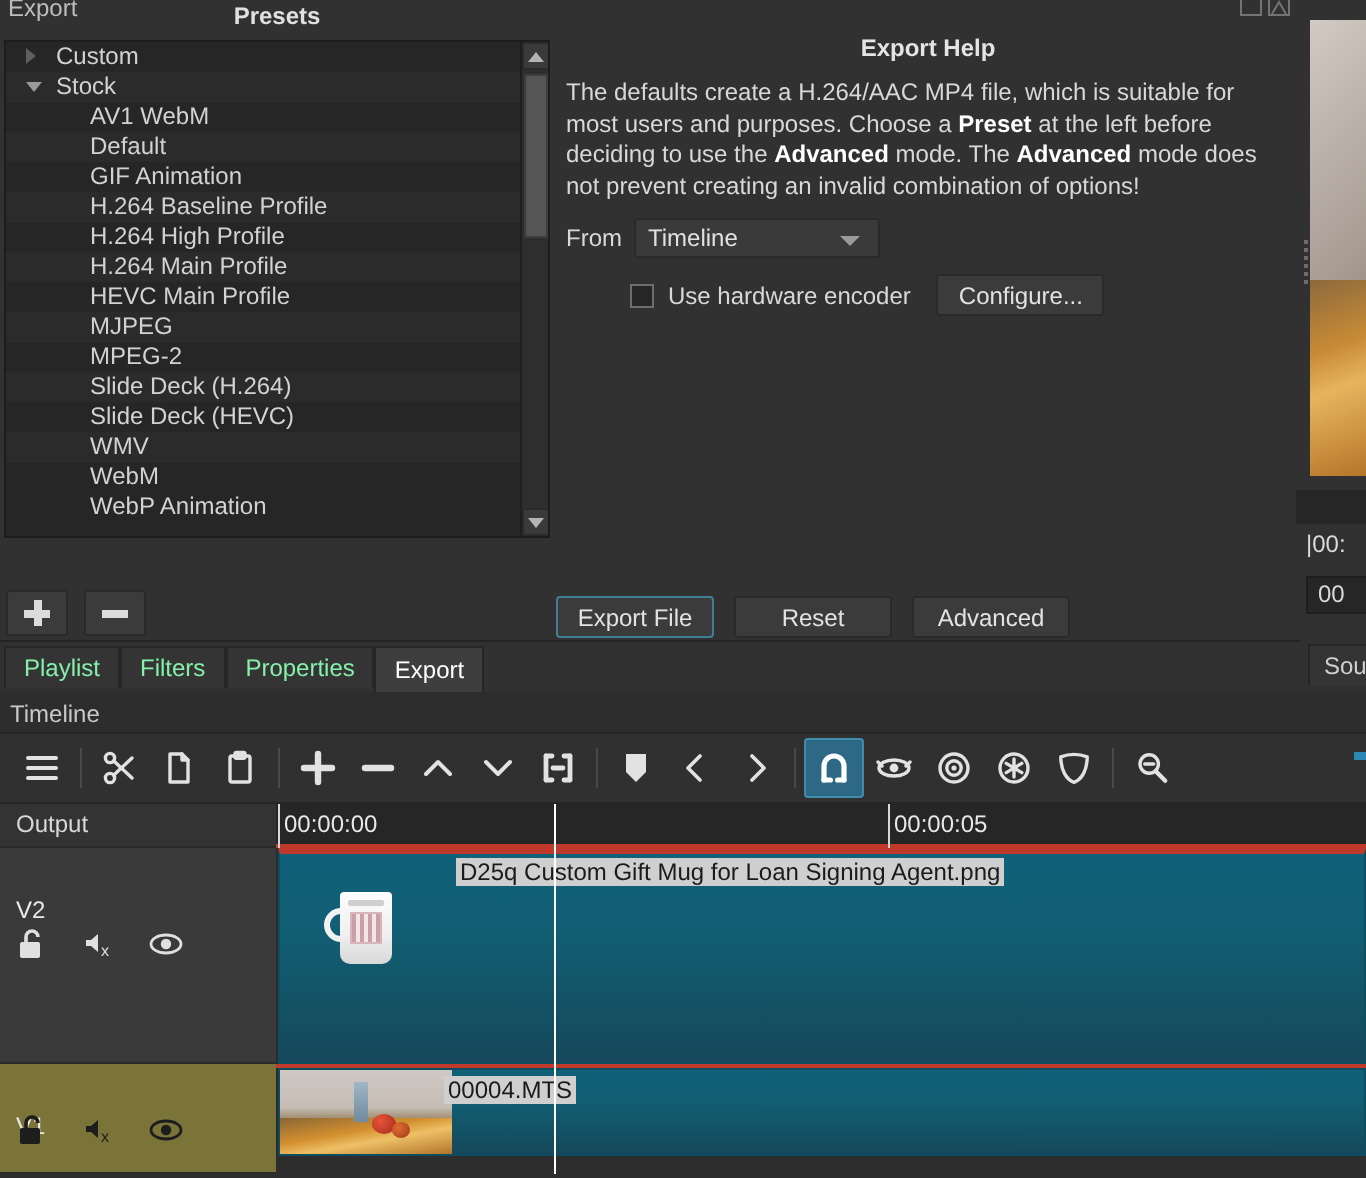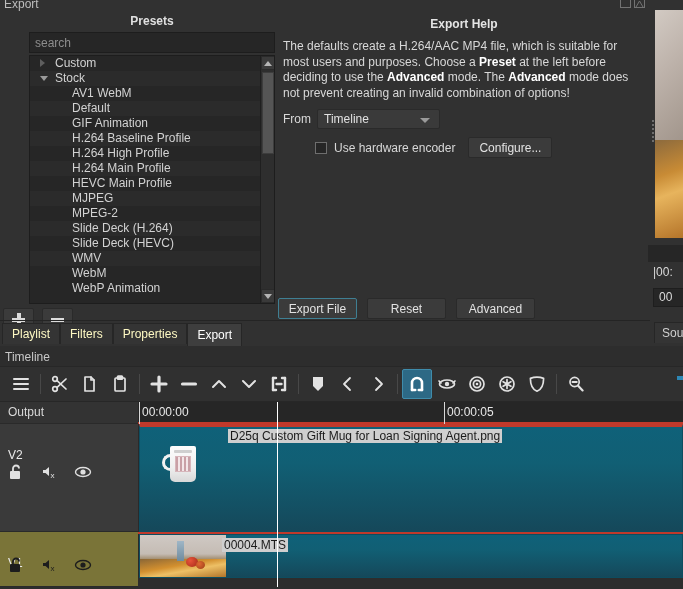--- a/index.html
+++ b/index.html
@@ -27,21 +27,21 @@
     position: absolute; left: 4px; top: -3px;
     font-size: 12px; color: #bdbdbd; white-space: nowrap;
   }
   .panel-win-icons {
     position: absolute; right: 5px; top: -2px;
     display: flex; gap: 3px; align-items: center;
   }
   .win-icon { width: 11px; height: 10px; opacity: .55; }
 
   
-  .presets-wrap { position: absolute; left: 0; top: 13px; width: 277px; height: 333px; padding-left: 27px; }
+  .presets-wrap { position: absolute; left: 0; top: 0; width: 277px; height: 333px; }
   .presets-head {
     text-align: center; font-weight: bold; font-size: 12px;
     color: #e0e0e0; padding: 1px 0 3px 0;
   }
   .search-box {
     margin: 1px 2px 0 2px; height: 21px;
     background: #262626; border: 1px solid #1d1d1d;
     display: flex; align-items: center; padding: 0 5px;
   }
   .search-box span { color: #8d8d8d; font-size: 12px; }
@@ -165,21 +165,21 @@
 
   
   .tabs {
     position: absolute; left: 0; top: 320px; width: 650px; height: 26px;
     border-top: 1px solid #242424; display: flex; align-items: flex-start;
     padding-left: 2px;
   }
   .tab {
     height: 21px; margin-top: 2px; padding: 0 9px;
     background: #343434; border: 1px solid #262626; border-bottom: none;
-    font-size: 12px; color: #fef9c3;
+    font-size: 12px; color: #86efac;
     display: flex; align-items: center;
   }
   .tab.active { background: #3e3e3e; color: #ffffff; height: 23px; margin-top: 2px; }
 
   
   .preview-strip {
     position: absolute; left: 650px; top: 0; width: 33px; height: 346px;
     background: #313131;
   }
   .pv-img {
@@ -369,23 +369,20 @@
         <svg class="win-icon" viewBox="0 0 11 10">
           <rect x="0.5" y="1.5" width="10" height="8" fill="none" stroke="#aaa"></rect>
           <path d="M2 9 L5.5 3 L9 9" fill="none" stroke="#aaa"></path>
         </svg>
       </div>
     </div>
 
     <div class="presets-wrap">
       <div class="presets-head">Presets</div>
 
-      <div class="search-box">
-        <span>search</span>
-      </div>
 
       <div class="tree">
         <div class="tree-rows" id="tree-rows">
             <div class="tree-row group">
               <i class="arrow right"></i>
               <span class="label">Custom</span>
             </div>
             <div class="tree-row group alt">
               <i class="arrow down"></i>
               <span class="label">Stock</span>

